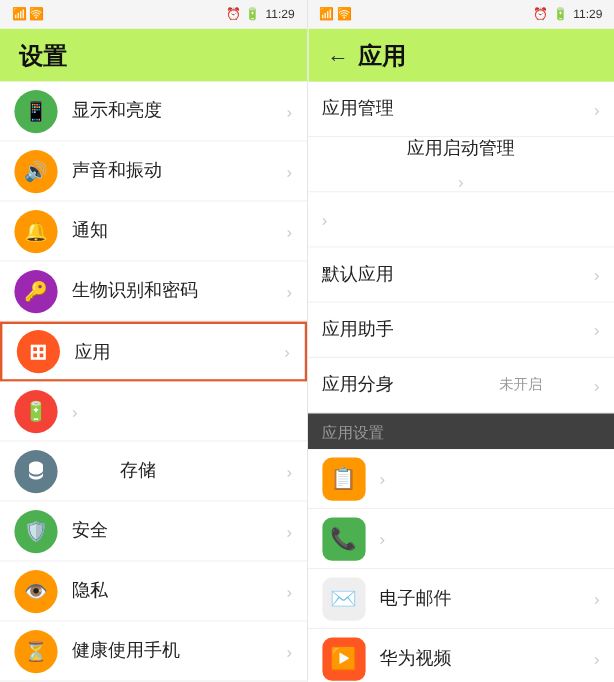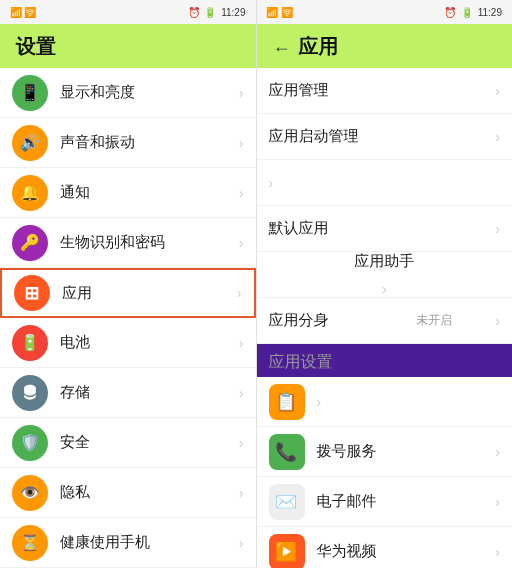--- a/index.html
+++ b/index.html
@@ -89,24 +89,24 @@
       font-size: 14px;
       color: #ccc;
     }
     .item-badge {
       font-size: 12px;
       color: #999;
       margin-right: 6px;
     }
     
     .section-label {
-      font-size: 16px;
+      font-size: 13px;
       color: #999;
       padding: 8px 12px 4px;
-      background: #4c1d95;
+      background: #404040;
     }
     
     .app-icon {
       width: 36px;
       height: 36px;
       border-radius: 8px;
       display: flex;
       align-items: center;
       justify-content: center;
       margin-right: 12px;
@@ -169,25 +169,24 @@
     </div>
 
     <div class="settings-item highlighted" style="height:50px;">
       <div class="icon-circle" style="background:#FF5722; font-size:18px; font-weight:bold;">⊞</div>
       <span class="item-label">应用</span>
       <span class="item-arrow">›</span>
     </div>
 
     <div class="settings-item" style="height:50px;">
       <div class="icon-circle" style="background:#F44336; font-size:16px;">🔋</div>
-      <span class="item-label">电池</span>
-      <span class="item-arrow">›</span>
-    </div>
-
-    <div class="settings-item" style="height:50px;">
+      <span class="item-arrow">›</span>
+    </div>
+
+    <div class="settings-item" style="height:50px;gap:40px;">
       <div class="icon-circle" style="background:#607D8B; font-size:16px;">
         <svg width="20" height="20" viewBox="0 0 24 24" fill="white">
           <path d="M12 2C8.13 2 5 3.79 5 6v2c0 2.21 3.13 4 7 4s7-1.79 7-4V6c0-2.21-3.13-4-7-4zm0 10c-3.87 0-7-1.79-7-4v3c0 2.21 3.13 4 7 4s7-1.79 7-4v-3c0 2.21-3.13 4-7 4zm0 5c-3.87 0-7-1.79-7-4v3c0 2.21 3.13 4 7 4s7-1.79 7-4v-3c0 2.21-3.13 4-7 4z"></path>
         </svg>
       </div>
       <span class="item-label">存储</span>
       <span class="item-arrow">›</span>
     </div>
 
     <div class="settings-item" style="height:50px;">
@@ -232,35 +231,35 @@
     <span class="header-title">应用</span>
   </div>
 
   <div class="settings-list">
 
     <div class="settings-item" style="height:46px;">
       <span class="item-label">应用管理</span>
       <span class="item-arrow">›</span>
     </div>
 
-    <div class="settings-item" style="height:46px;">
+    <div class="settings-item" style="height:46px;flex-direction:column;">
       <span class="item-label">应用启动管理</span>
       <span class="item-arrow">›</span>
     </div>
 
     <div class="settings-item" style="height:46px;">
       <span class="item-arrow">›</span>
     </div>
 
     <div class="settings-item" style="height:46px;gap:12px;">
       <span class="item-label">默认应用</span>
       <span class="item-arrow">›</span>
     </div>
 
-    <div class="settings-item" style="height:46px;flex-direction:column;">
+    <div class="settings-item" style="height:46px;">
       <span class="item-label">应用助手</span>
       <span class="item-arrow">›</span>
     </div>
 
     <div class="settings-item" style="height:46px;gap:37px;">
       <span class="item-label">应用分身</span>
       <span class="item-badge">未开启</span>
       <span class="item-arrow">›</span>
     </div>
 
@@ -268,21 +267,20 @@
       <span>应用设置</span>
     </div>
 
     <div class="settings-item" style="height:50px;">
       <div class="app-icon" style="background:#FF9800; border-radius:8px; color:white; font-size:18px;">📋</div>
       <span class="item-arrow">›</span>
     </div>
 
     <div class="settings-item" style="height:50px;">
       <div class="app-icon" style="background:#4CAF50; border-radius:8px; color:white; font-size:18px;">📞</div>
-      <span class="item-label">拨号服务</span>
       <span class="item-arrow">›</span>
     </div>
 
     <div class="settings-item" style="height:50px;">
       <div class="app-icon" style="background:#eee; border-radius:8px; color:#555; font-size:18px;">✉️</div>
       <span class="item-label">电子邮件</span>
       <span class="item-arrow">›</span>
     </div>
 
     <div class="settings-item" style="height:50px;">

